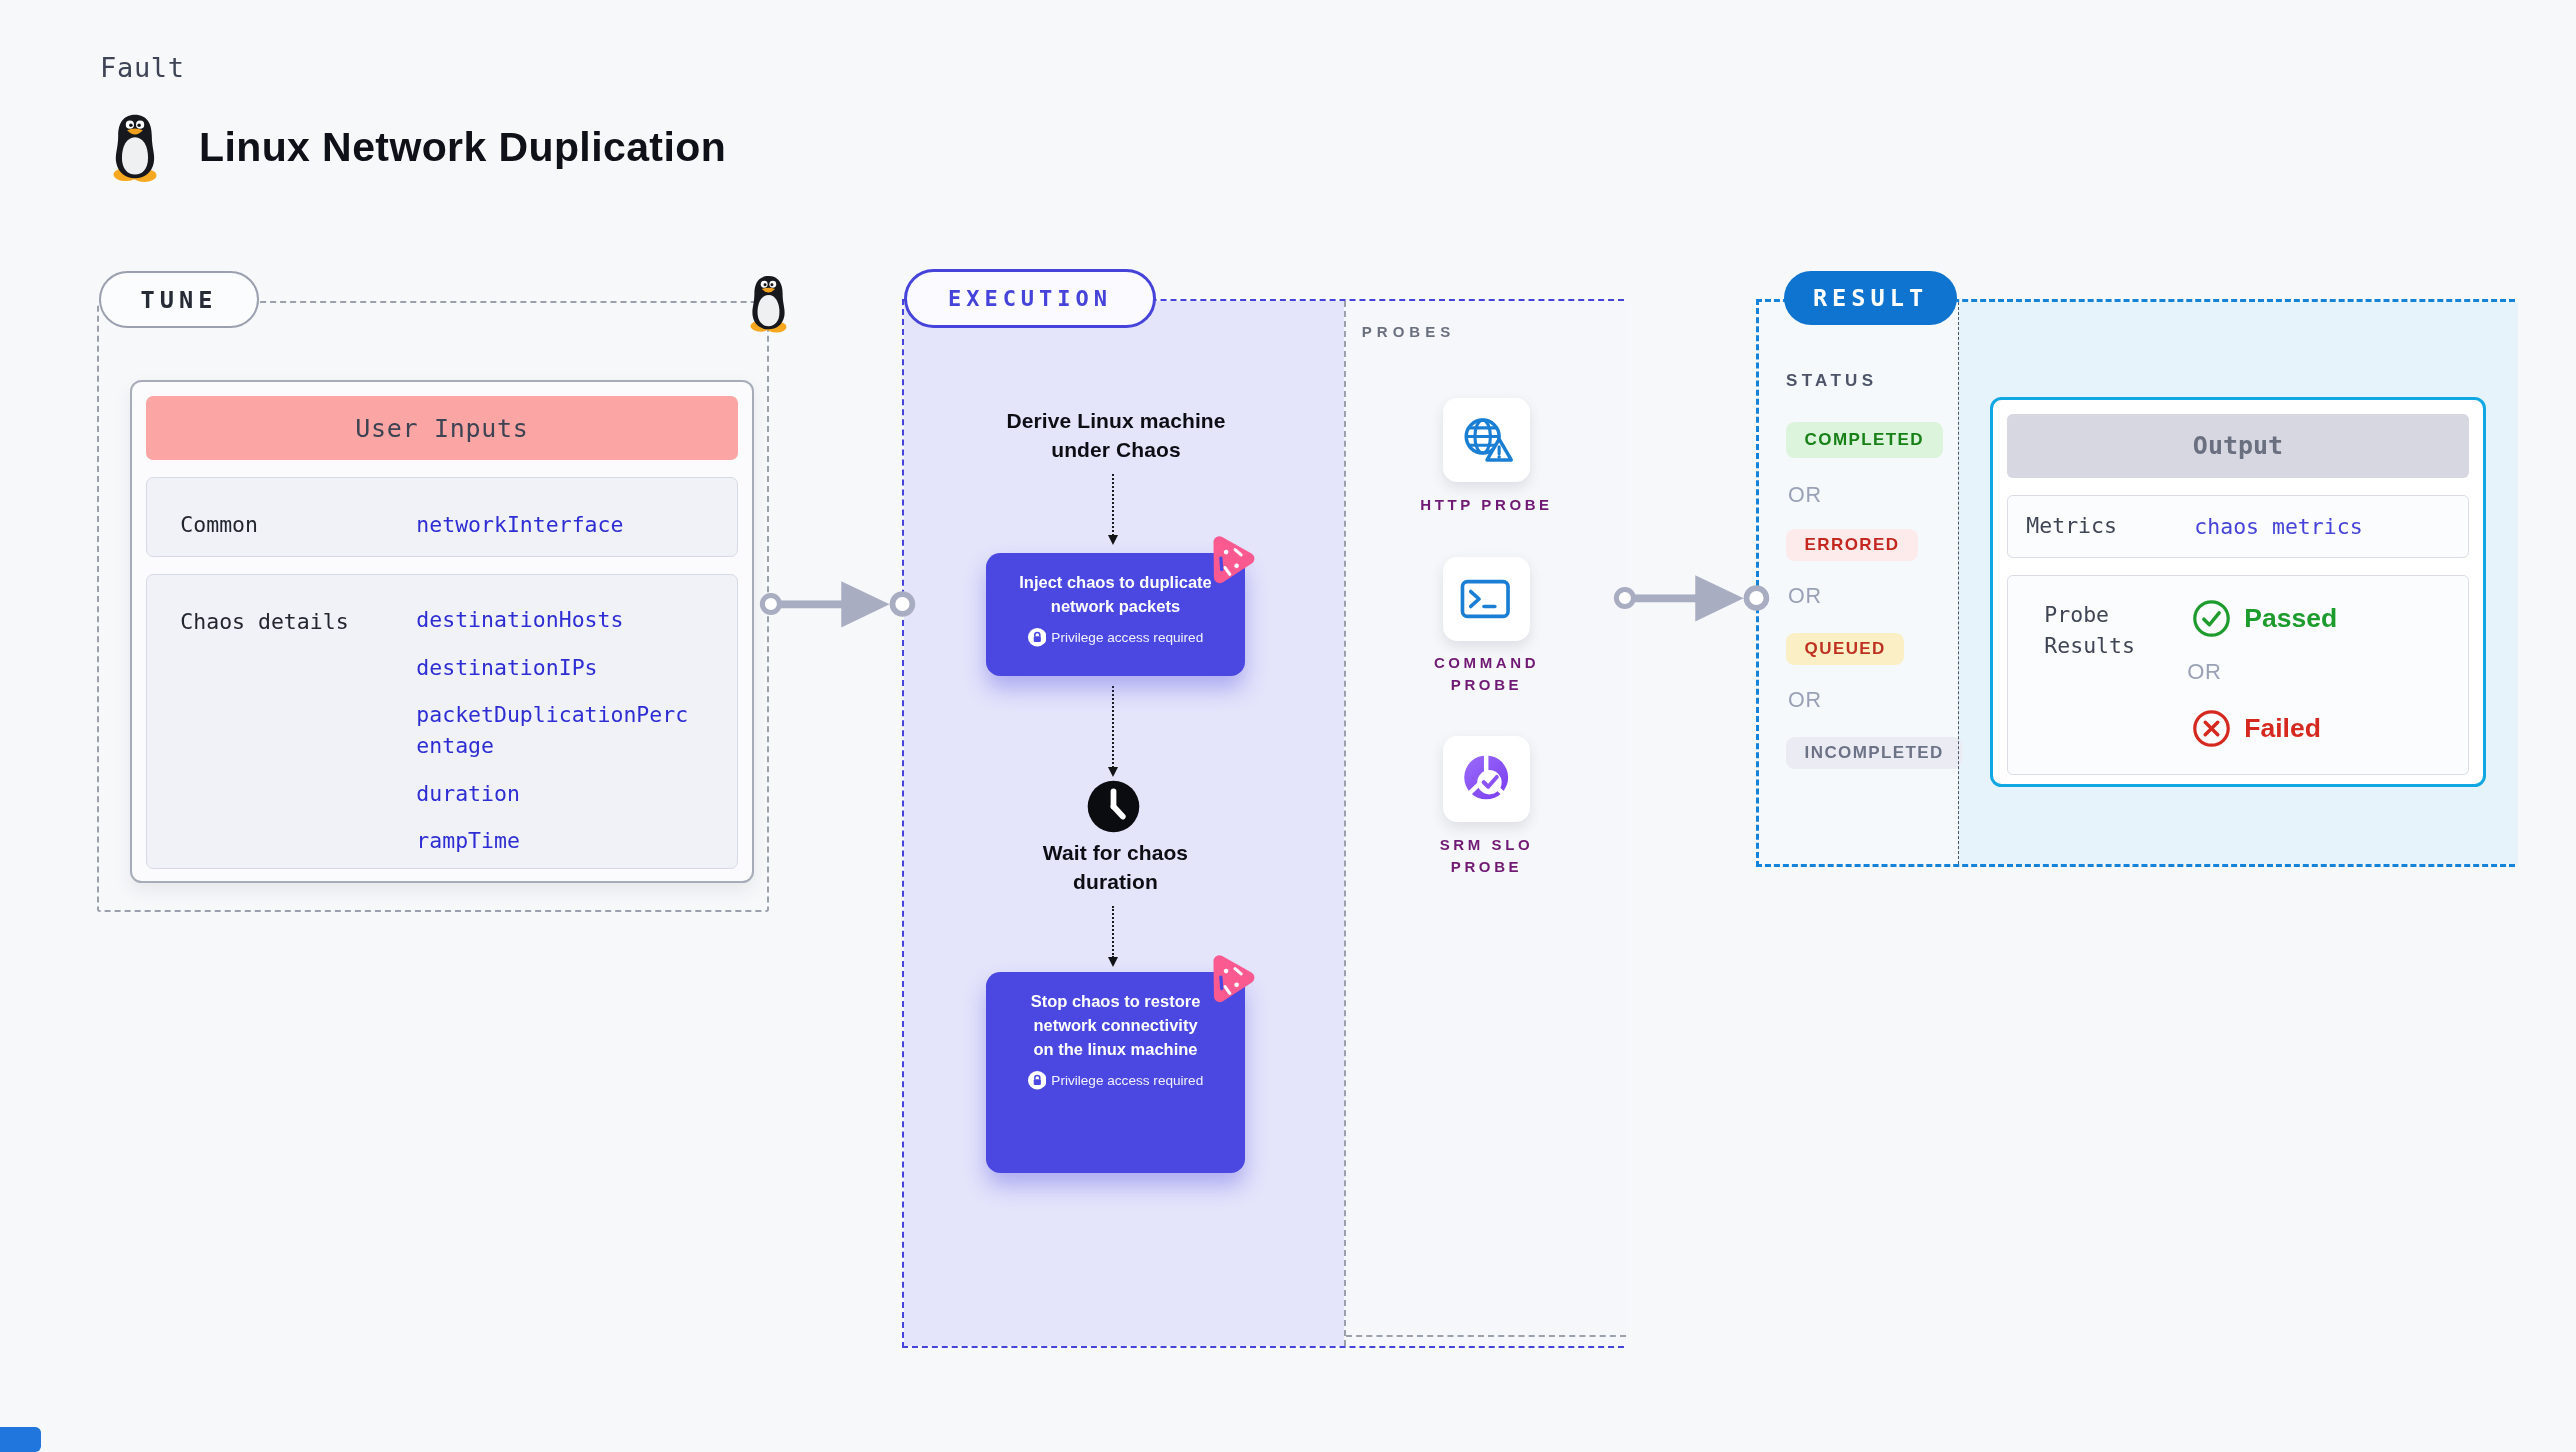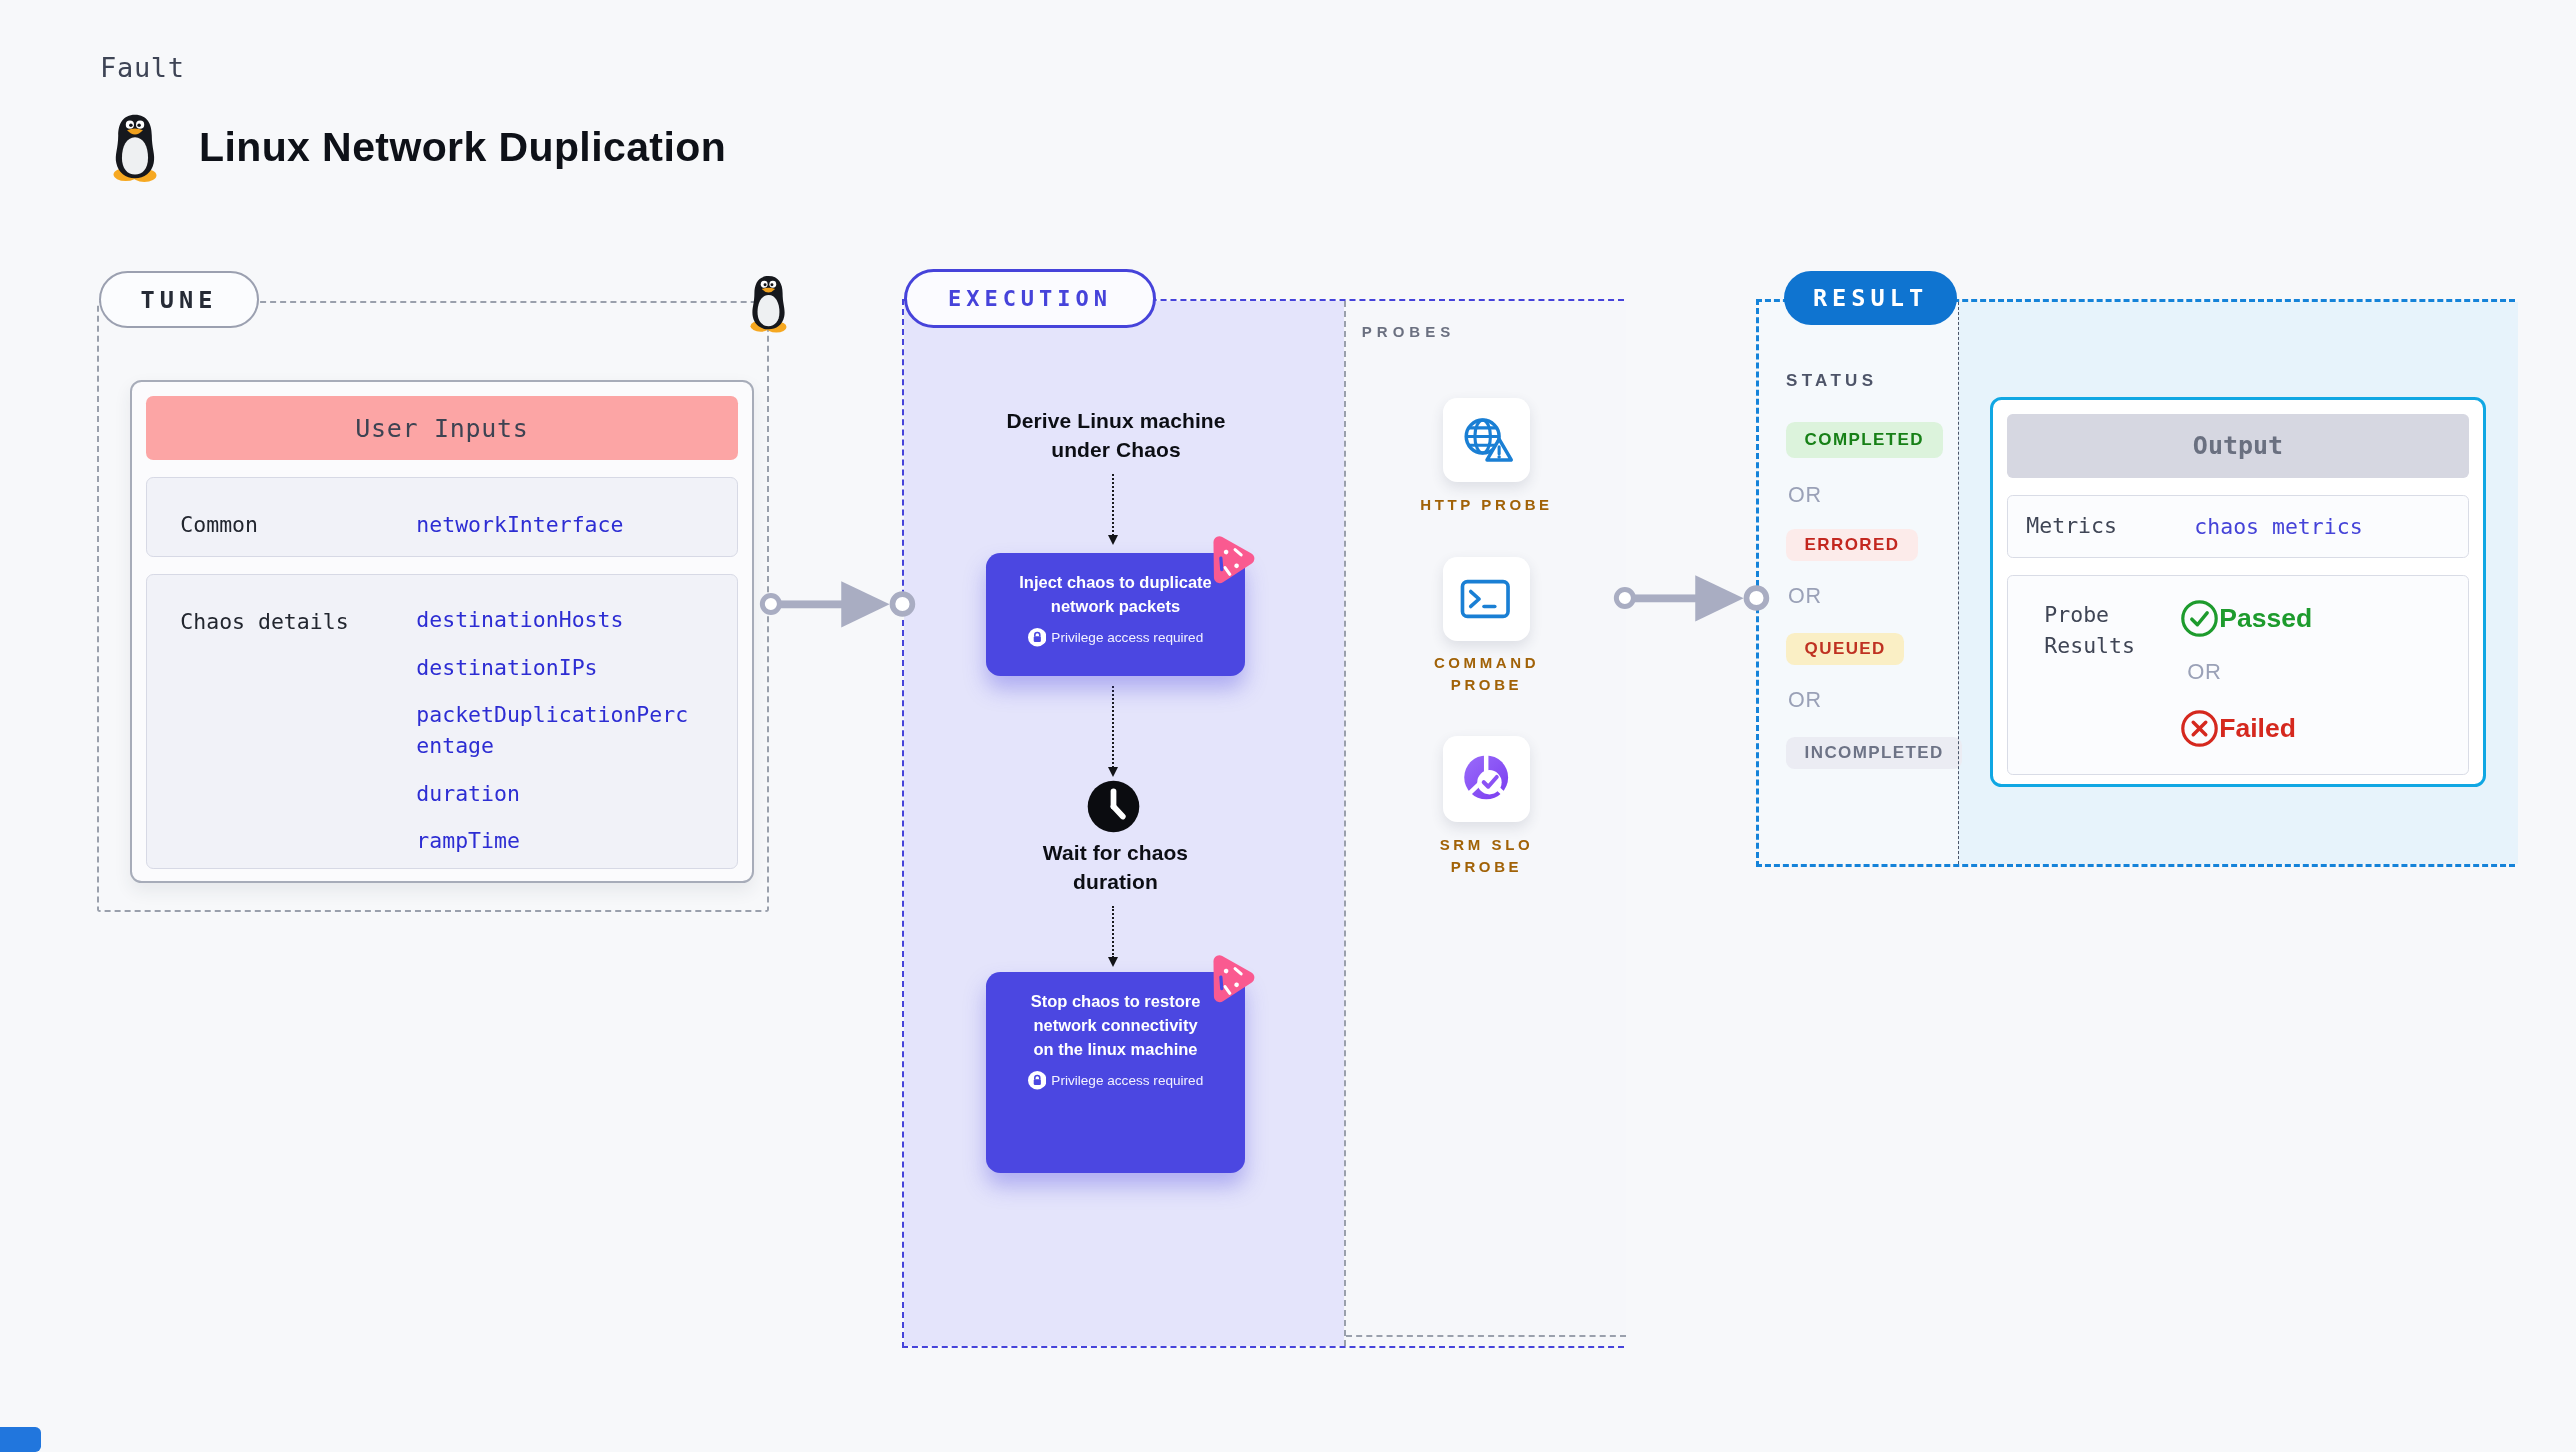--- a/index.html
+++ b/index.html
@@ -77,21 +77,21 @@
   .privilege-text { font-size:13.6px; color:#f2f2ff; }
   .clock-wrap { position:absolute; width:53px; height:53px; }
   .pink-badge { position:absolute; width:57px; height:54px; right:-11.5px; top:-18.6px; z-index:4; }
 
   
   .probes-title { position:absolute; left:15.8px; top:21.5px; font-size:15px; font-weight:bold; letter-spacing:5px; color:#6b7080; }
   .probe-card {
     position:absolute; left:97px; width:87px; height:84px; background:#ffffff; border-radius:14.3px;
     box-shadow:0 5.7px 13px rgba(50,55,80,.12); display:flex; align-items:center; justify-content:center;
   }
-  .probe-label { position:absolute; left:69px; width:143px; text-align:center; font-size:15px; font-weight:bold; letter-spacing:3.6px; color:#a16207; line-height:21.5px; }
+  .probe-label { position:absolute; left:69px; width:143px; text-align:center; font-size:15px; font-weight:bold; letter-spacing:3.6px; color:#701a75; line-height:21.5px; }
 
   
   .result-box { left:1756px; top:299px; width:759px; height:568px; border:3.6px dashed #1583d9; }
   .result-status-col { left:0; top:0; width:199px; height:100%; background:#f5f9fc; }
   .result-output-col { left:199px; top:0; width:560px; height:100%; background:#e7f3fb; }
   .result-divider { left:199px; top:0; height:100%; width:0; border-left:1.4px dashed #4b5568; z-index:2; }
   .status-label { position:absolute; left:27px; top:69px; font-size:17px; font-weight:bold; letter-spacing:4.3px; color:#4d5468; }
   .status-badge {
     position:absolute; left:27px; display:inline-flex; align-items:center;
     border-radius:8.6px; font-weight:bold; font-size:17px; letter-spacing:1.4px; padding:0 18.6px;
@@ -111,21 +111,21 @@
     height:64px; background:#d6d7e1; border-radius:5.7px;
     display:flex; align-items:center; justify-content:center;
     font-size:25px; color:#6a7080; font-weight:600;
   }
   .output-row { position:relative; background:#fbfcfe; border:1.4px solid #d9dce6; border-radius:5.7px; margin-top:17px; }
   .row-metrics { height:63px; display:flex; align-items:center; }
   .row-proberes { height:200px; }
   .out-label { font-family:"DejaVu Sans Mono", monospace; font-size:21.5px; color:#3f4555; margin-left:18px; width:168px; line-height:31.5px; }
   .out-value { font-family:"DejaVu Sans Mono", monospace; font-size:21.5px; color:#4543d8; cursor:pointer; }
   .proberes-label { position:absolute; left:18px; top:23px; }
-  .verdict { position:absolute; left:172px; display:flex; align-items:center; font-weight:bold; font-size:26.5px; }
+  .verdict { position:absolute; left:184px; display:flex; align-items:center; gap:13px; font-weight:bold; font-size:26.5px; }
   .verdict-pass { top:23px; color:#1d9b2d; }
   .verdict-fail { top:133px; color:#d5281e;justify-content:center; }
   .or-output { left:179px; top:83px; font-size:22px; }
 
   .footer-chip { left:0; top:1427px; width:41px; height:25px; background:#2176dd; border-radius:0 5.7px 5.7px 0; }
 </style>
 </head>
 <body>
 
 <svg width="0" height="0" style="position:absolute" aria-hidden="true">

